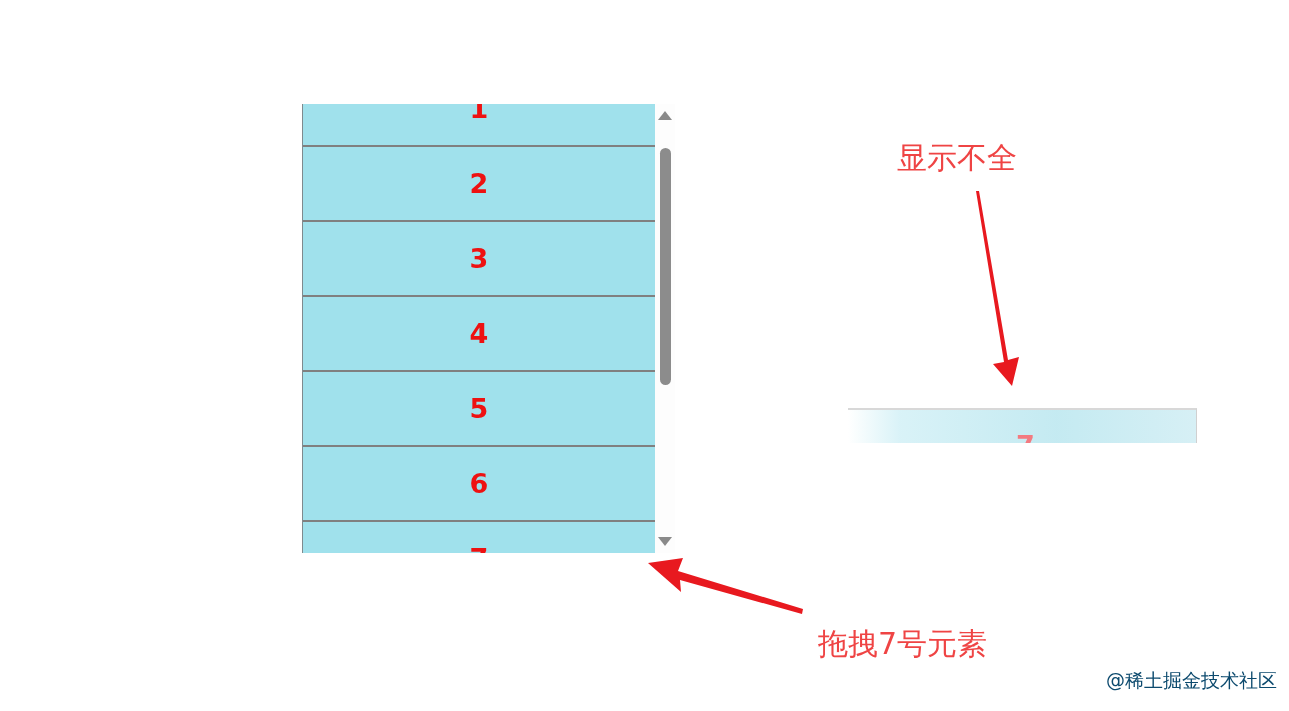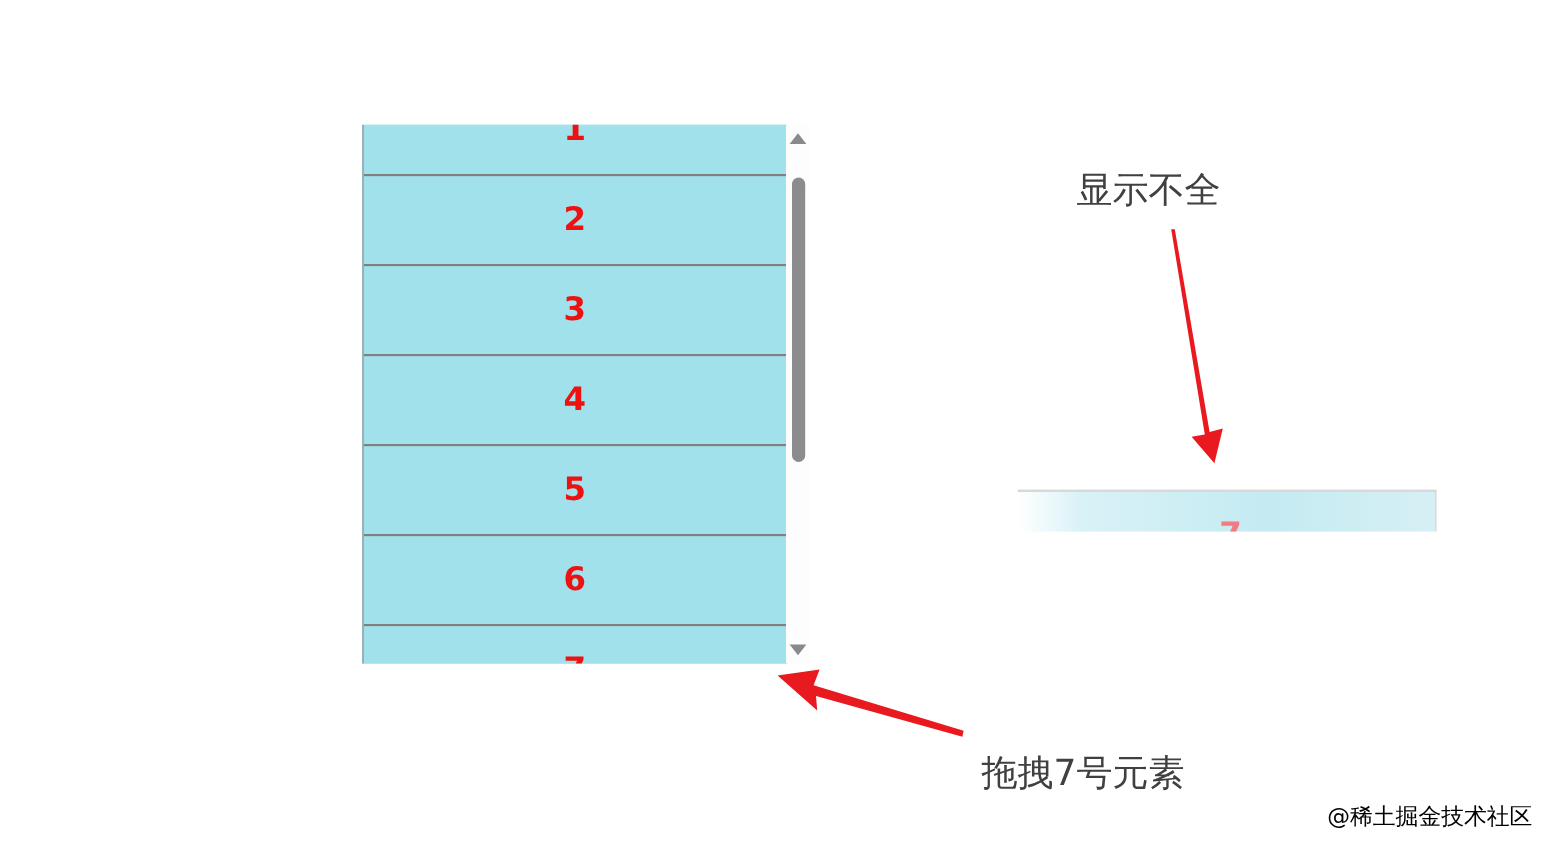--- a/index.html
+++ b/index.html
@@ -34,25 +34,25 @@
   }
   .drag-ghost {
     position: absolute; left: 848px; top: 408px; width: 348px; height: 33px; overflow: hidden;
     background: linear-gradient(90deg, rgba(255,255,255,1) 0%, rgba(210,240,246,0.85) 15%, rgba(190,232,240,0.9) 60%, rgba(210,238,244,0.9) 100%);
     border-top: 2px solid #d8d8d8; border-right: 1px solid #d0d0d0;
   }
   .drag-ghost .ghost-num {
     position: absolute; left: 168px; top: 22px; color: #f37a80; font-weight: bold; font-size: 27px; line-height: 1;
   }
   .annot {
-    position: absolute; color: #404040; font-size: 30px; white-space: nowrap;
+    position: absolute; color: #ef4444; font-size: 30px; white-space: nowrap;
     font-family: "DejaVu Sans", sans-serif;
   }
   .watermark {
-    position: absolute; left: 1106px; top: 668px; color: #000000; font-size: 19px; white-space: nowrap;
+    position: absolute; left: 1106px; top: 668px; color: #0c4a6e; font-size: 19px; white-space: nowrap;
   }
   svg.arrows { position: absolute; left: 0; top: 0; }
 </style>
 </head>
 <body>
 
 <div class="list-viewport">
   <div class="list-track">
     <div class="row">
         <span>1</span>

